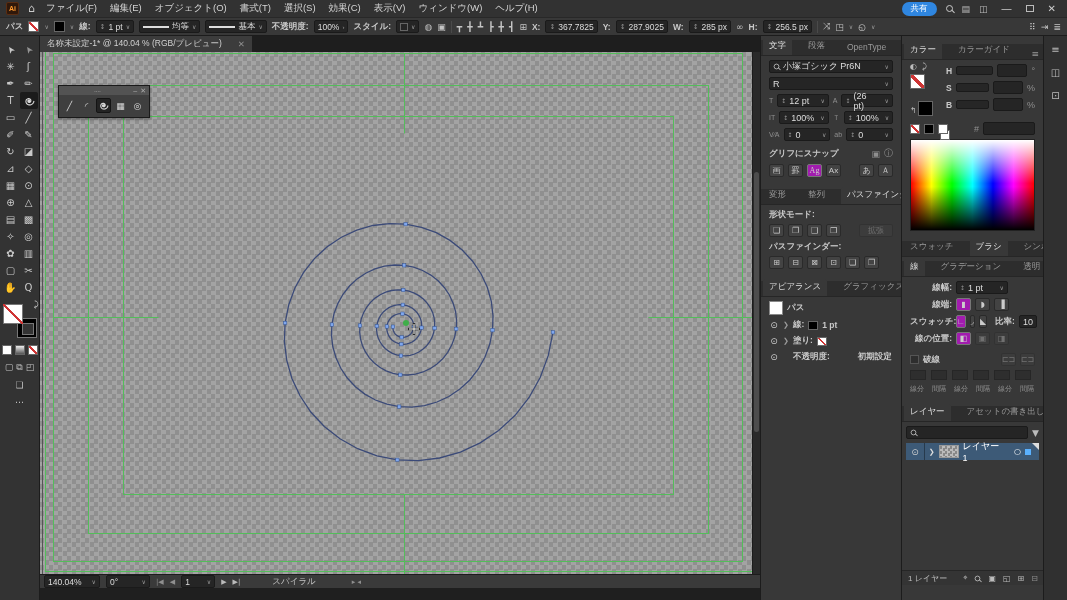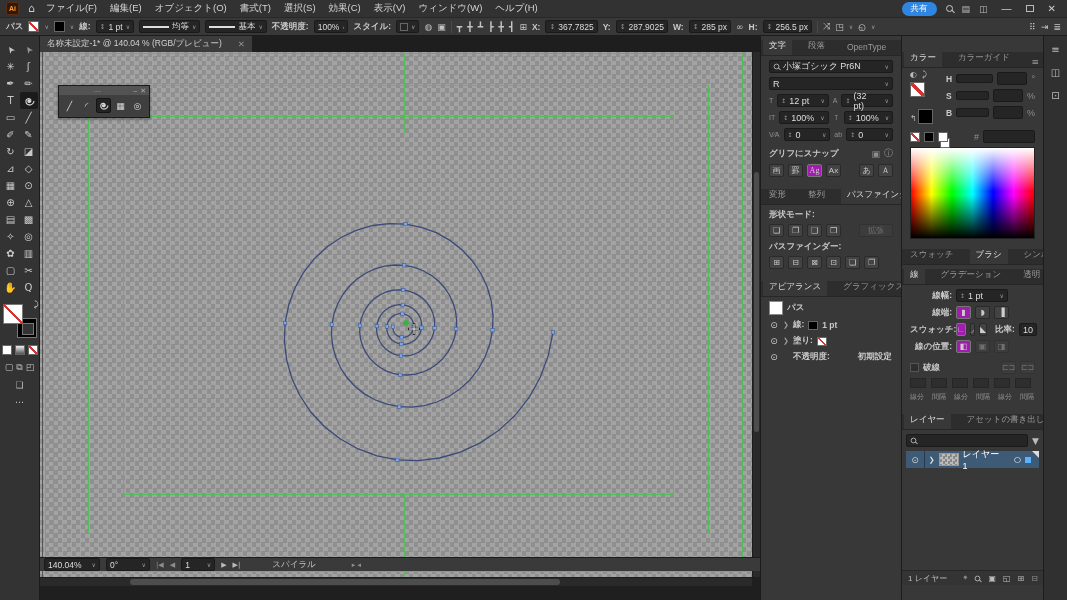--- a/index.html
+++ b/index.html
@@ -63,21 +63,21 @@
   #cv{position:absolute;left:0;top:0;}
   #palette{position:absolute;left:18px;top:33px;width:92px;background:#3f3f3f;border:1px solid #1a1a1a;box-shadow:0 1px 3px rgba(0,0,0,.4);}
   #palette-head{height:9px;background:#535353;display:flex;align-items:center;padding:0 3px;color:#aaa;font-size:6px;}
   #palette-tools{display:flex;gap:2px;padding:3px 3px 4px;}
   .ptool{width:15px;height:15px;display:flex;align-items:center;justify-content:center;color:#d8d8d8;font-size:9px;border-radius:2px;}
   .ptool.sel{background:#232323;border:1px solid #141414;}
   #hscroll{position:absolute;left:0;top:541px;width:712px;height:9px;background:#2a2a2a;border-top:1px solid var(--bd);}
   #hthumb{position:absolute;left:90px;top:1px;width:430px;height:6px;background:#4d4d4d;border-radius:3px;}
   #vscroll{position:absolute;left:712px;top:16px;width:8px;height:525px;background:#2a2a2a;border-left:1px solid var(--bd);}
   #vthumb{position:absolute;left:1px;top:120px;width:5px;height:260px;background:#4d4d4d;border-radius:3px;}
-  #statusbar{position:absolute;left:0;top:521px;width:720px;height:14px;background:#3a3a3a;border-top:1px solid var(--bd);
+  #statusbar{position:absolute;left:0;top:538px;width:720px;height:14px;background:#3a3a3a;border-top:1px solid var(--bd);
              display:flex;align-items:center;gap:6px;padding:0 4px;font-size:8.5px;}
   
   .pcol{top:36px;height:564px;background:#383838;border-left:1px solid var(--bd);}
   #pcol1{left:760px;width:141px;}
   #pcol2{left:901px;width:142px;}
   #dock{left:1043px;top:36px;width:24px;height:564px;background:#303030;border-left:1px solid var(--bd);
         display:flex;flex-direction:column;align-items:center;gap:12px;padding-top:8px;color:#bbb;font-size:10px;}
   .phead{height:16px;background:#2d2d2d;display:flex;align-items:flex-end;gap:10px;padding:0 2px;border-bottom:1px solid #262626;margin-top:4px;}
   .phead:first-child{margin-top:4px;}
   .ptab{padding:2px 6px 3px;font-size:8.5px;color:#9a9a9a;white-space:nowrap;}
@@ -452,21 +452,21 @@
       <span class="dim" style="font-size:7px">T</span>
       <span class="fld" style="flex:1">
           <span class="dim ic" style="font-size:6px">↕</span>
           <span>12 pt</span>
           <span class="grow"></span>
           <span class="ddv">∨</span>
         </span>
       <span class="dim" style="font-size:7px">A</span>
       <span class="fld" style="flex:1">
           <span class="dim ic" style="font-size:6px">↕</span>
-          <span>(32 pt)</span>
+          <span>(26 pt)</span>
           <span class="grow"></span>
           <span class="ddv">∨</span>
         </span>
     </div>
     <div class="prow">
       <span class="dim" style="font-size:7px">IT</span>
       <span class="fld" style="flex:1">
           <span class="dim ic" style="font-size:6px">↕</span>
           <span>100%</span>
           <span class="grow"></span>
@@ -566,21 +566,21 @@
     <div class="prow">
       <span class="eye ic dim">⊙</span>
       <span class="chev ic" style="visibility:hidden">❯</span>
       <span class="lbl">不透明度:</span>
       <span class="lbl" style="margin-left:24px">初期設定</span>
     </div>
   </div>
 </div>
 
 <div id="pcol2" class="pcol abs">
-  <div class="phead" style="margin-top:16px">
+  <div class="phead" style="margin-top:8px">
     <span class="ptab on">カラー</span>
     <span class="ptab">カラーガイド</span>
     <span class="pmenu ic">≡</span>
   </div>
   <div class="pbody">
     <div style="display:flex;gap:6px">
       <div style="width:30px;position:relative;height:56px">
         <span class="ic abs" style="left:0;top:-2px;font-size:8px;color:#bbb">◐</span>
         <span class="ic abs" style="left:12px;top:-2px;font-size:8px;color:#bbb">⤸</span>
         <span class="sw none-slash abs" style="left:0;top:10px;width:15px;height:15px"></span>

